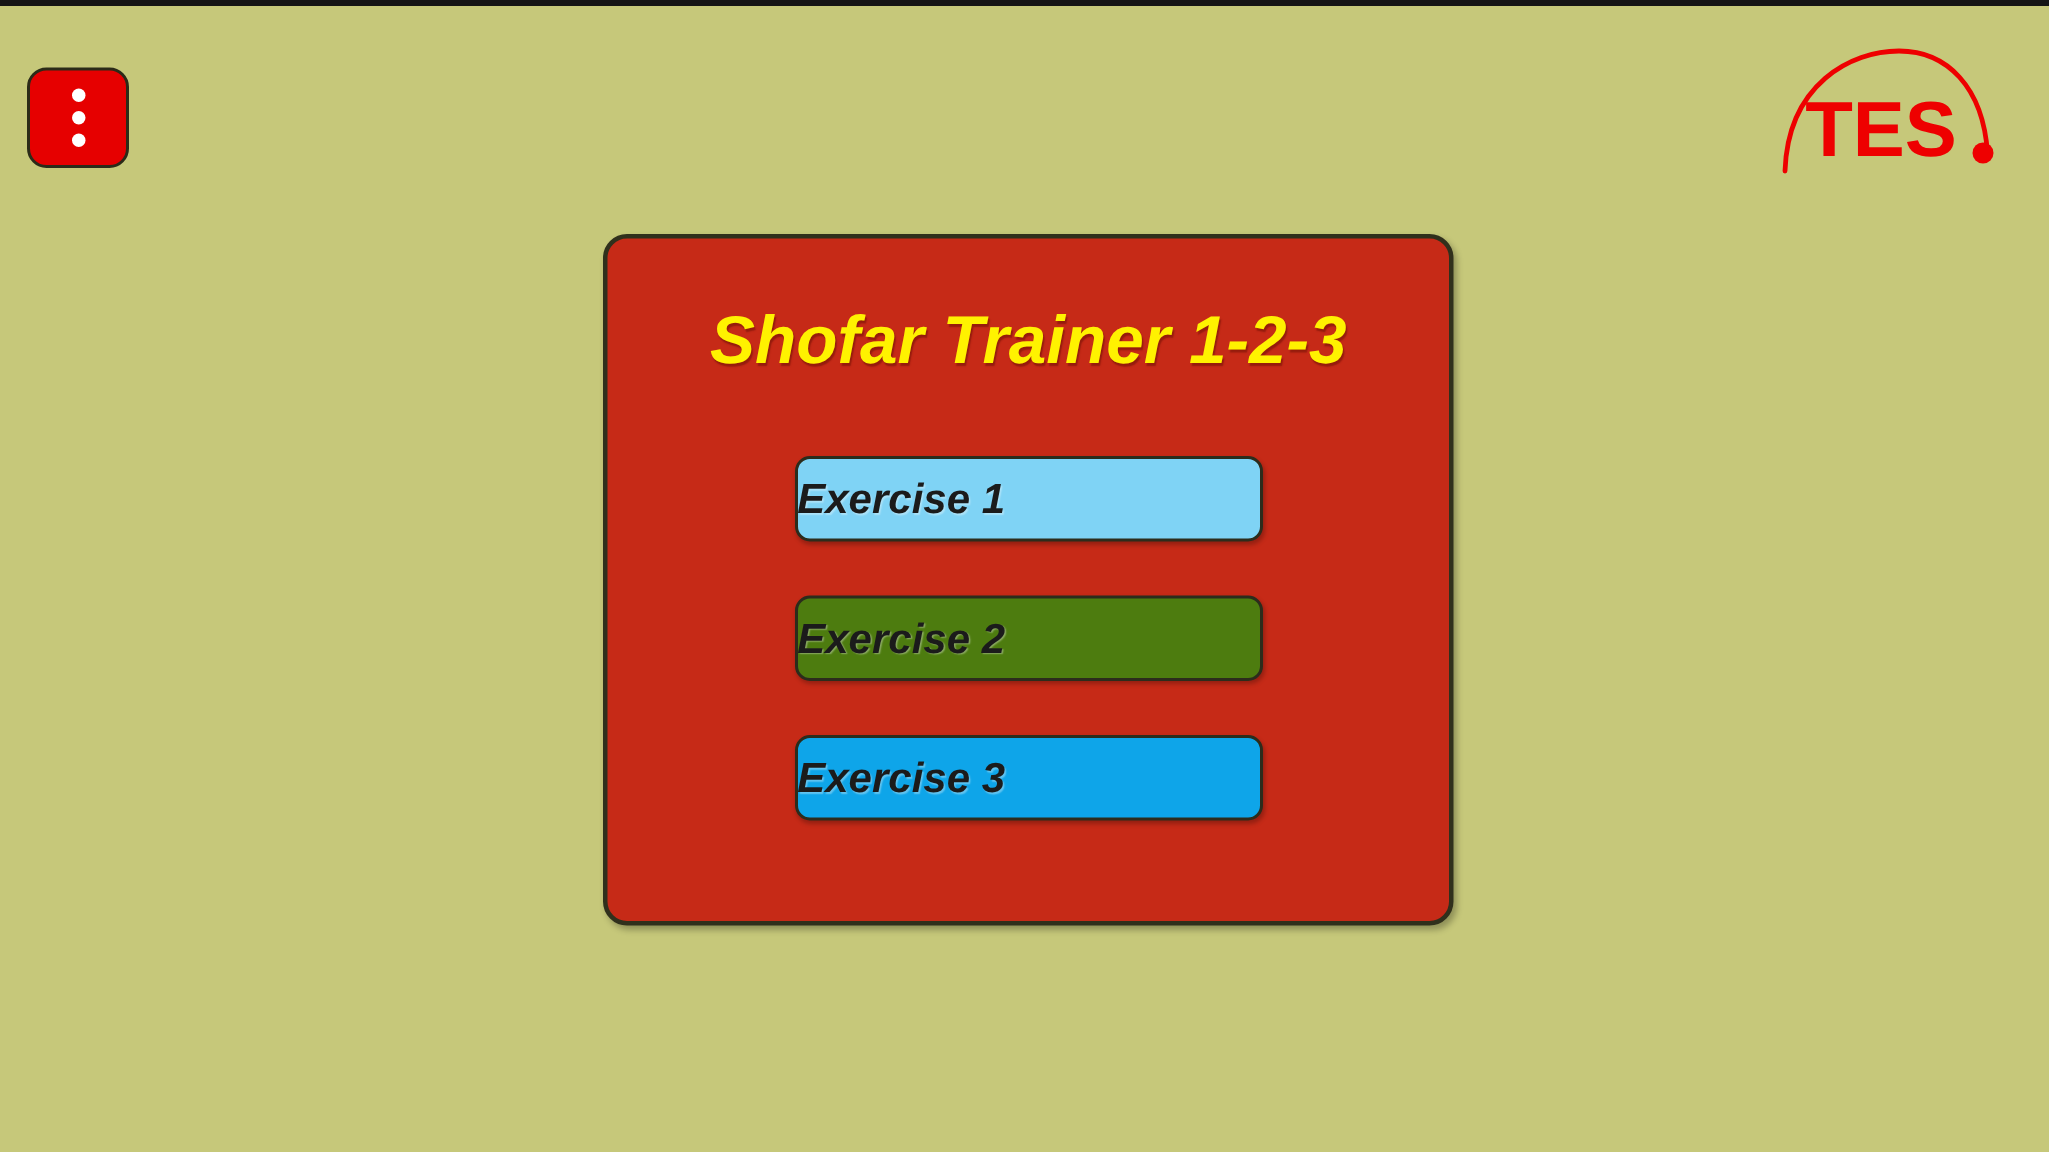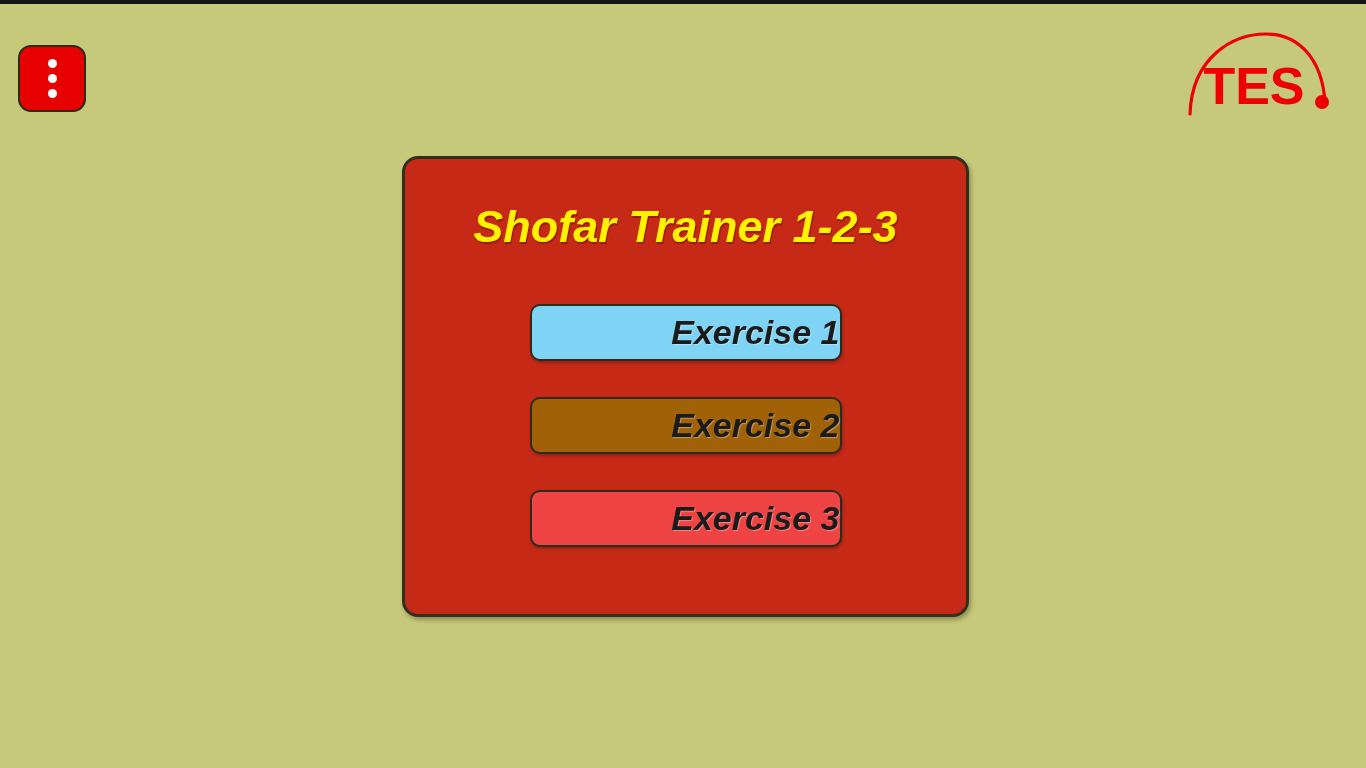--- a/index.html
+++ b/index.html
@@ -98,23 +98,23 @@
 
   .exercise-button {
     width: 312px;
     height: 57px;
     margin: 0 auto 36px auto;
     border: 2px solid #2c2c1c;
     border-radius: 10px;
     box-sizing: border-box;
     display: flex;
     align-items: center;
-    justify-content: flex-end;
+    justify-content: flex-start;
     color: #1b1b1b;
-    font-size: 34px;
+    font-size: 28px;
     font-weight: bold;
     font-style: italic;
     text-shadow: 1px 1px 1px rgba(255,255,255,0.35);
     cursor: pointer;
     box-shadow: 1px 2px 3px rgba(0,0,0,0.25);
   }
   .exercise-button:last-child { margin-bottom: 0; }
 </style>
 </head>
 <body>
@@ -134,20 +134,20 @@
     <circle cx="136" cy="74" r="7" fill="#ee0000"></circle>
   </svg>
 </div>
 
 <div class="card">
   <div class="card-title">Shofar Trainer 1-2-3</div>
   <div class="exercise-list">
     <div class="exercise-button" style="background:#7fd3f5;">
       <span>Exercise 1</span>
     </div>
-    <div class="exercise-button" style="background:#a16207;">
+    <div class="exercise-button" style="background:#4d7c0f;">
       <span>Exercise 2</span>
     </div>
-    <div class="exercise-button" style="background:#ef4444;">
+    <div class="exercise-button" style="background:#0ea5e9;">
       <span>Exercise 3</span>
     </div>
   </div>
 </div>
 
 </body></html>

